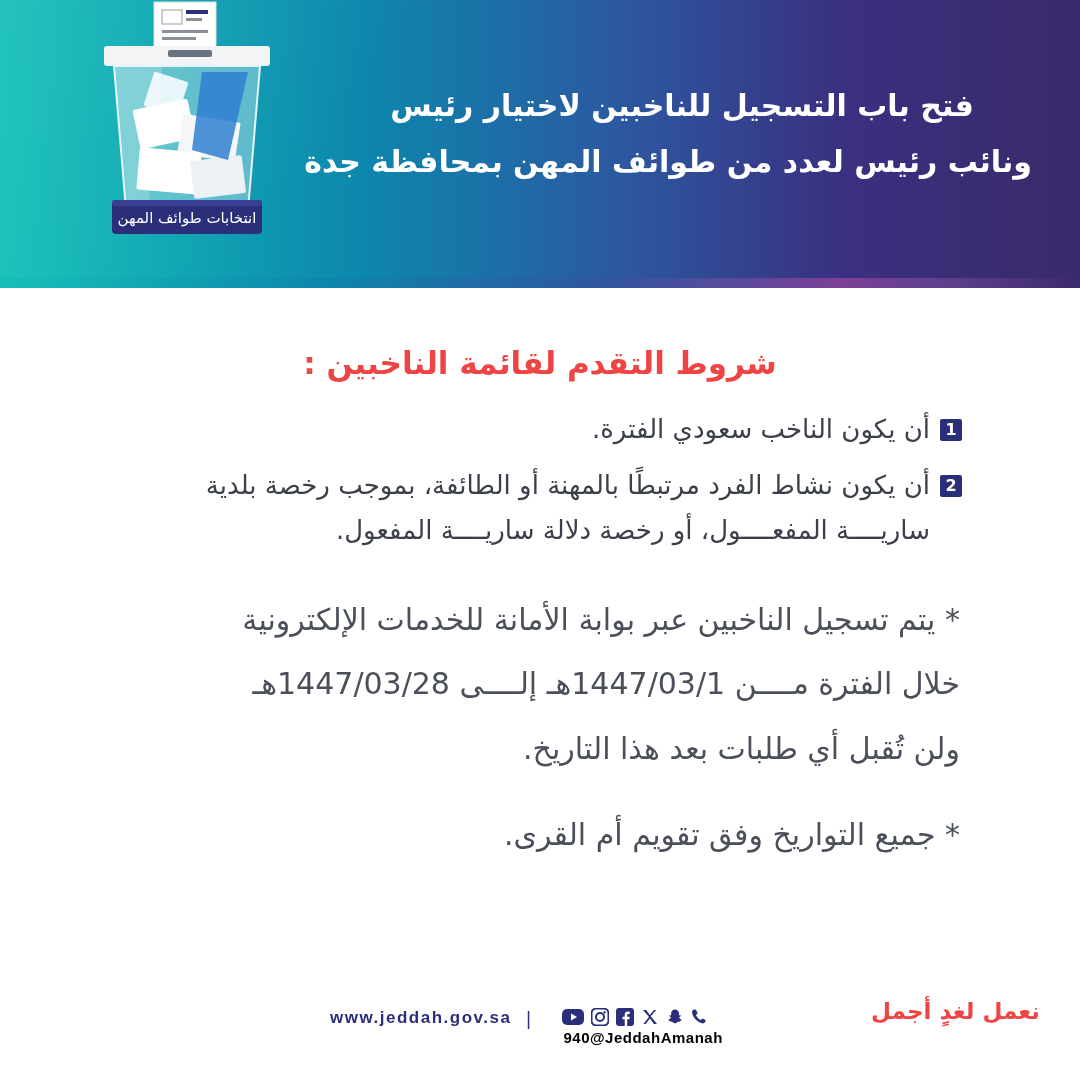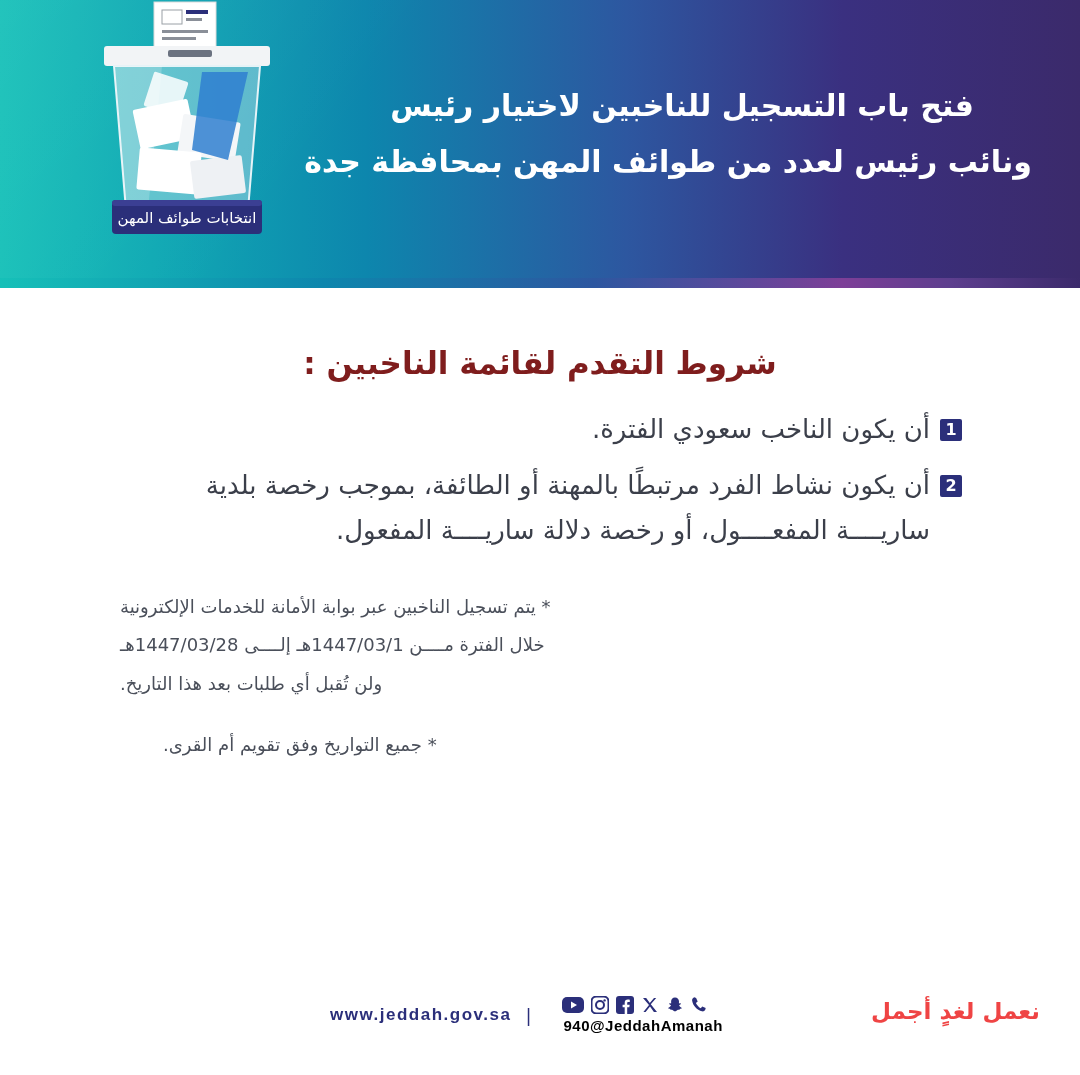--- a/index.html
+++ b/index.html
@@ -85,21 +85,21 @@
   .content {
     position: absolute;
     top: 300px;
     right: 0;
     width: 1080px;
     height: 660px;
     direction: rtl;
     text-align: right;
   }
   .section-title {
-    color: #7f1d1d;
+    color: #ef4444;
     font-size: 31px;
     font-weight: bold;
     text-align: center;
     margin-top: 45px;
     margin-left: 120px;
     margin-right: 120px;
     letter-spacing: 0;
   }
   .conditions {
     margin-top: 26px;
@@ -136,23 +136,23 @@
     flex: 1 1 auto;
     text-align: right;
   }
 
   .notes {
     margin-top: 34px;
     text-align: center;
   }
   .note {
     color: #4a4f5a;
-    font-size: 18px;
+    font-size: 30px;
     line-height: 2.15;
-    text-align: left;
+    text-align: right;
     padding-right: 120px;
     padding-left: 120px;
   }
   .note .star { color: #4a4f5a; }
   .note .sub { display: block; }
 
   
   .footer {
     position: absolute;
     bottom: 0;
@@ -184,23 +184,23 @@
     font-weight: bold;
     line-height: 1.35;
     text-align: center;
     direction: rtl;
   }
   .logo-text .l2 { display: block; font-size: 15px; letter-spacing: 2px; }
 
   .contact {
     position: absolute;
     left: 330px;
-    top: 36px;
-    display: flex;
-    align-items: center;
+    top: 48px;
+    display: flex;
+    align-items: flex-start;
     direction: ltr;
     color: #2b2f7a;
   }
   .website {
     font-size: 17px;
     font-weight: bold;
     letter-spacing: 1.5px;
     color: #2b2f7a;
     font-family: "Liberation Sans", sans-serif;
   }

